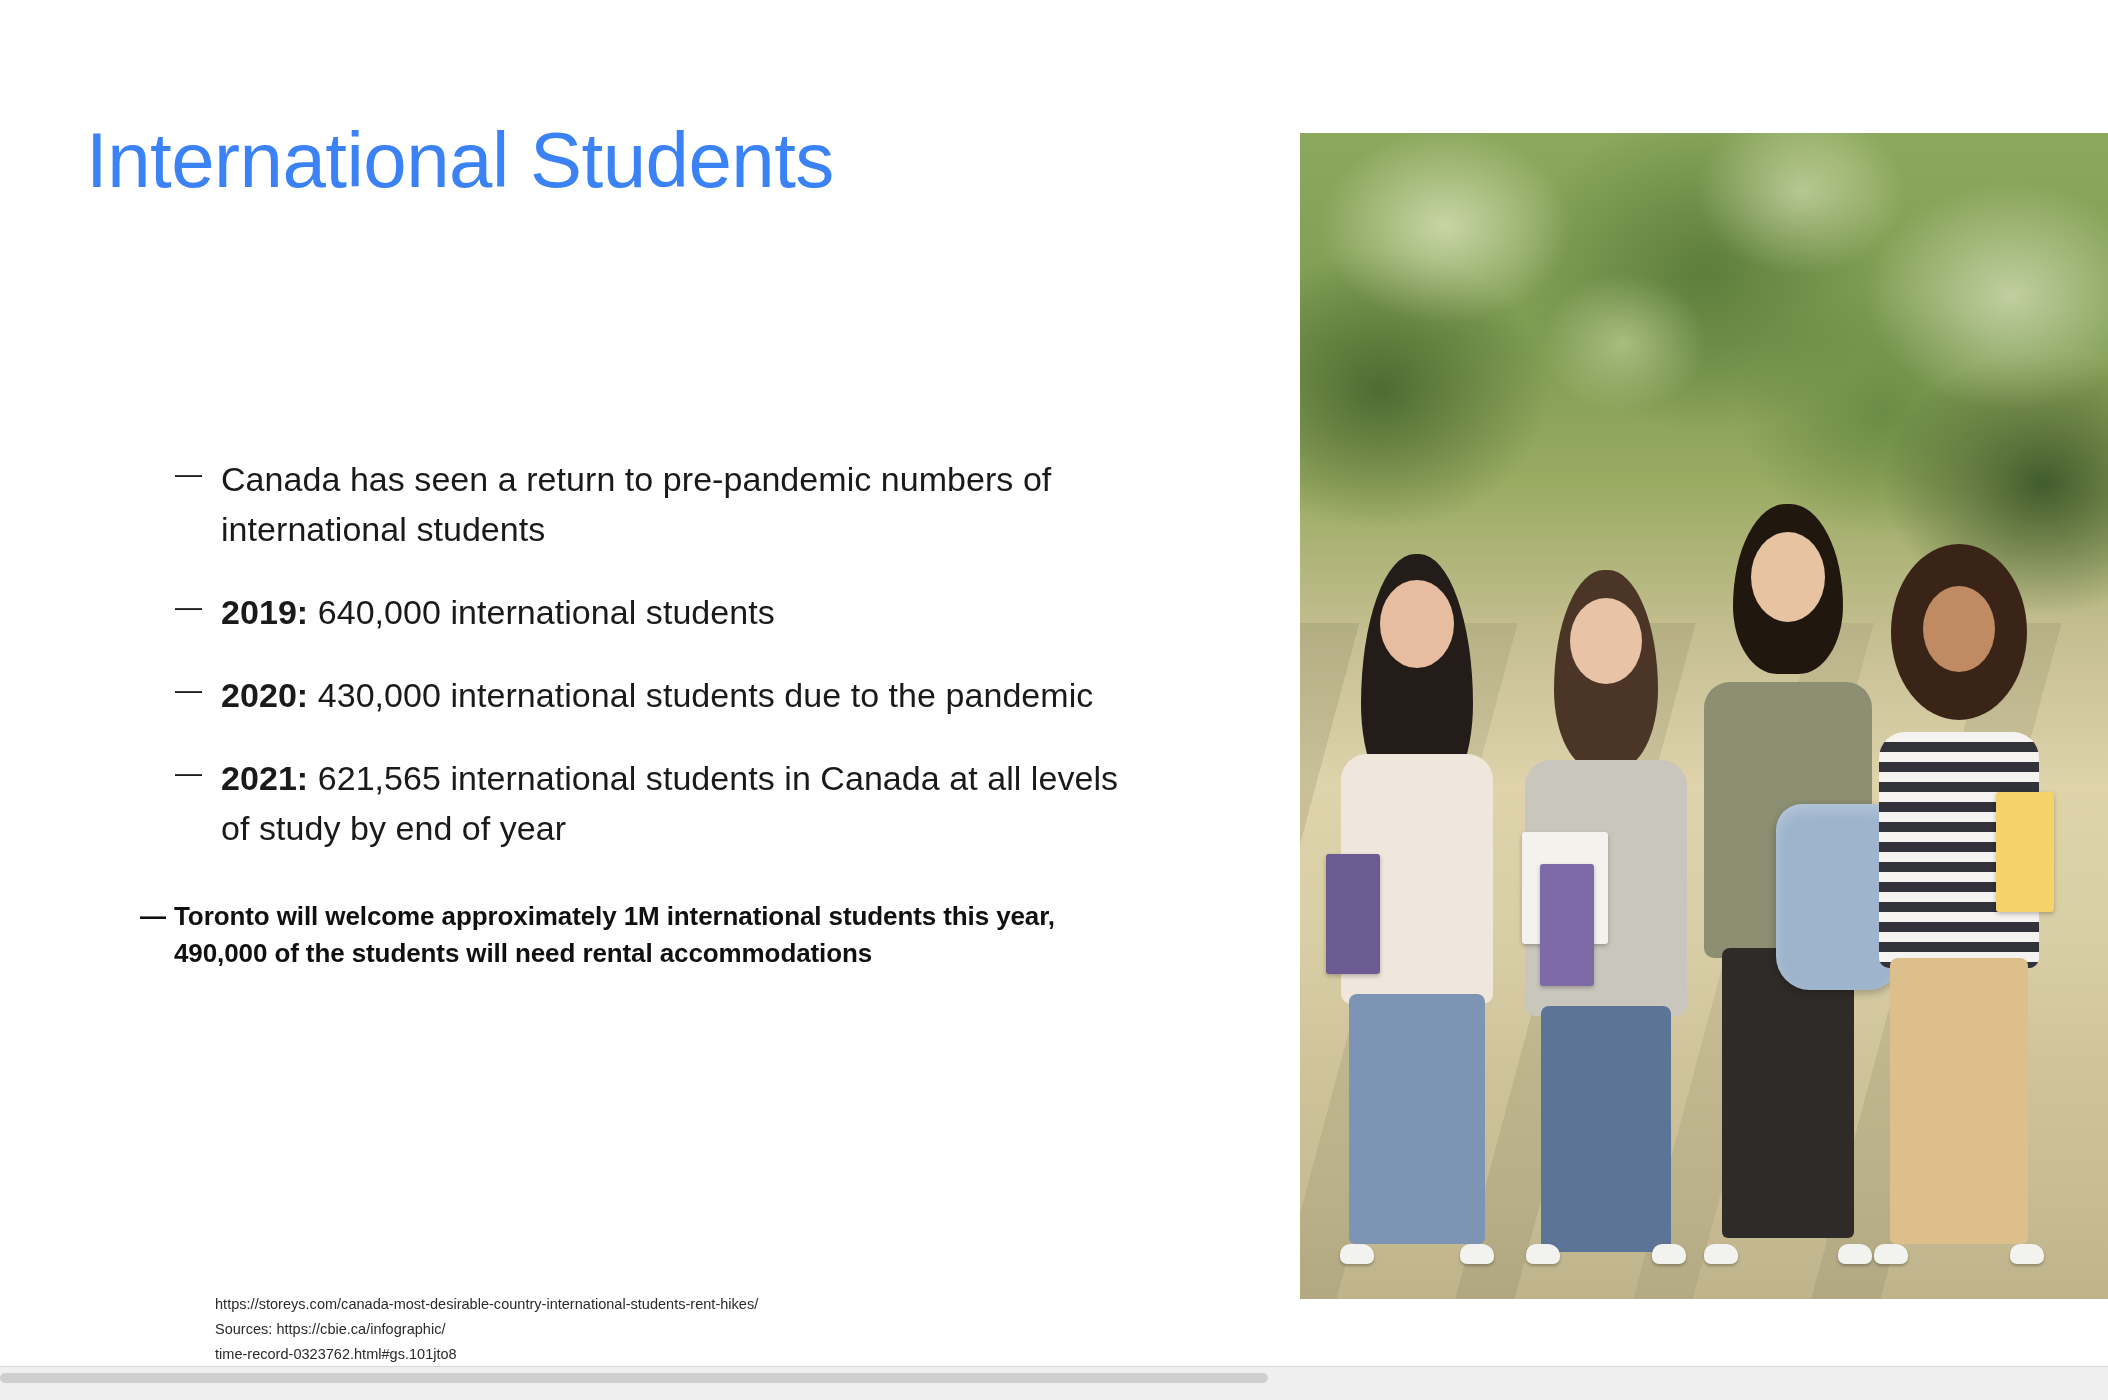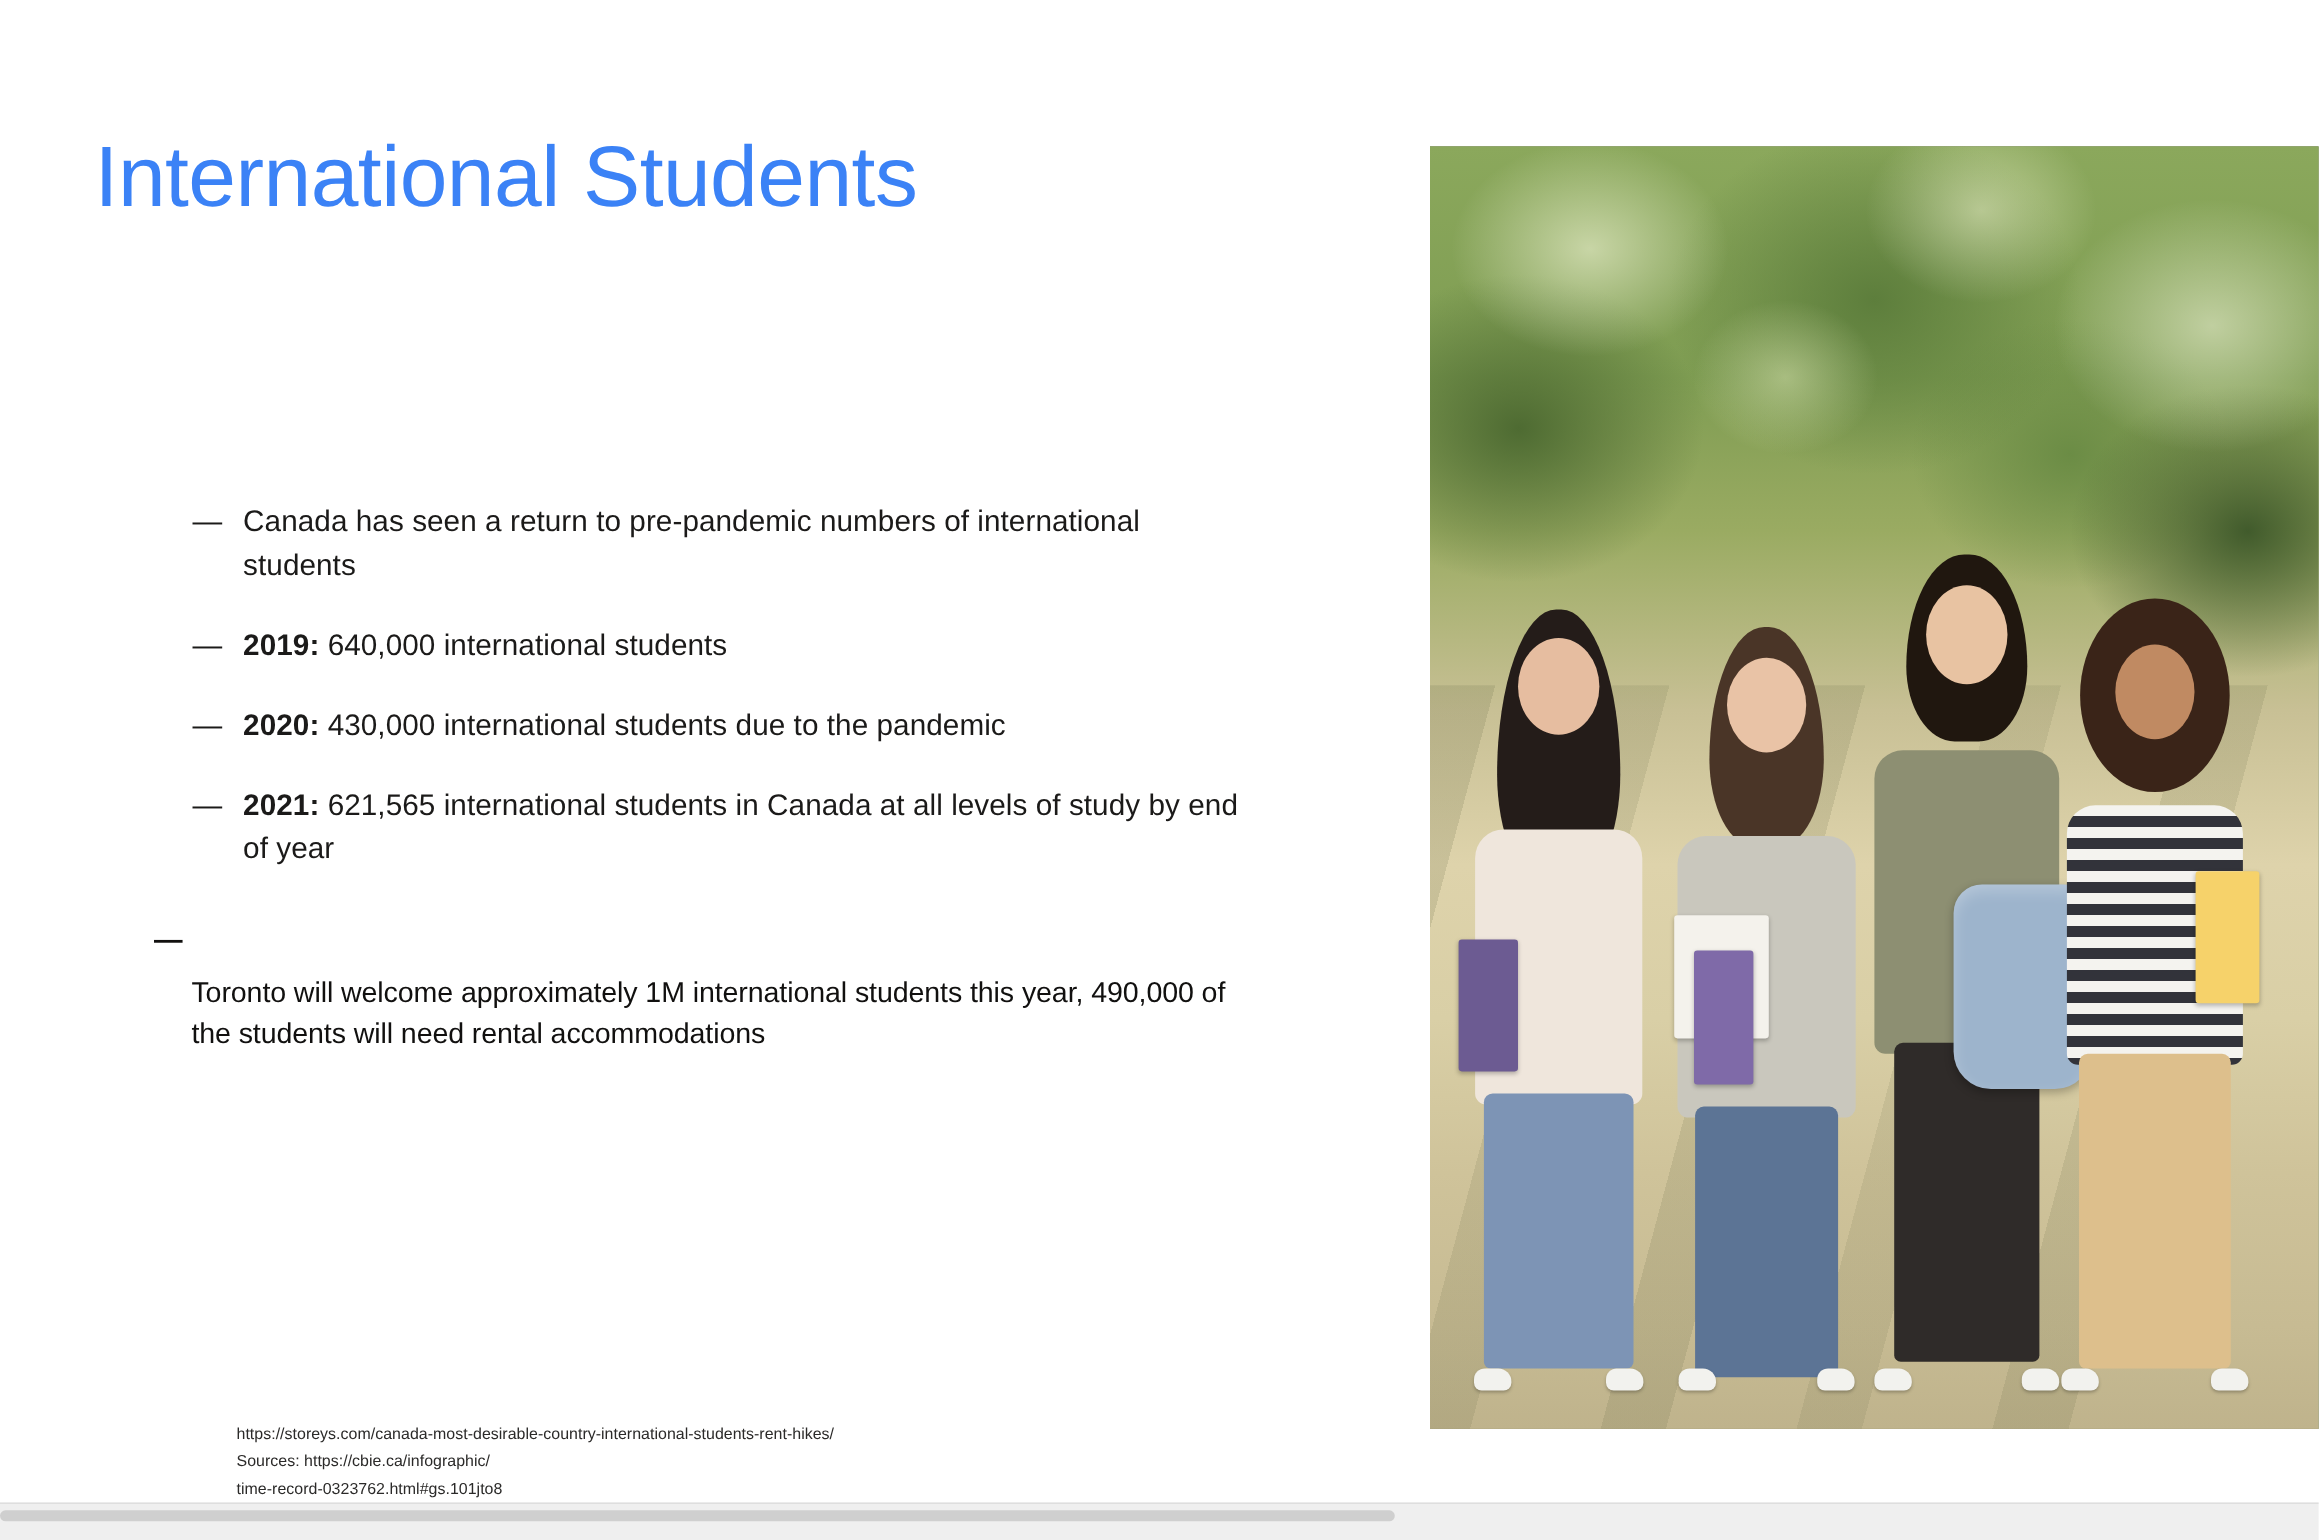--- a/index.html
+++ b/index.html
@@ -57,21 +57,21 @@
   .bullet .dash {
     flex: 0 0 auto;
     width: 46px;
     font-size: 27px;
     line-height: 1.47;
     color: #1b1a19;
   }
 
   .bullet .btext {
     flex: 1 1 auto;
-    font-size: 27px;
+    font-size: 34px;
     line-height: 1.47;
     color: #1b1a19;
     letter-spacing: 0.05px;
   }
 
   .bullet .btext b {
     font-weight: 700;
   }
 
   
@@ -90,23 +90,22 @@
     line-height: 1.42;
     color: #11100f;
     font-weight: 700;
   }
 
   .bullet-alt .btext {
     flex: 1 1 auto;
     font-size: 26px;
     line-height: 1.42;
     color: #11100f;
-    font-weight: 400;
+    font-weight: 700;
     letter-spacing: -0.1px;
-    margin-top: 48px;
   }
 
   .sources {
     position: absolute;
     left: 215px;
     top: 1292px;
     width: 900px;
     font-size: 14.5px;
     line-height: 1.72;
     color: #2b2a29;

